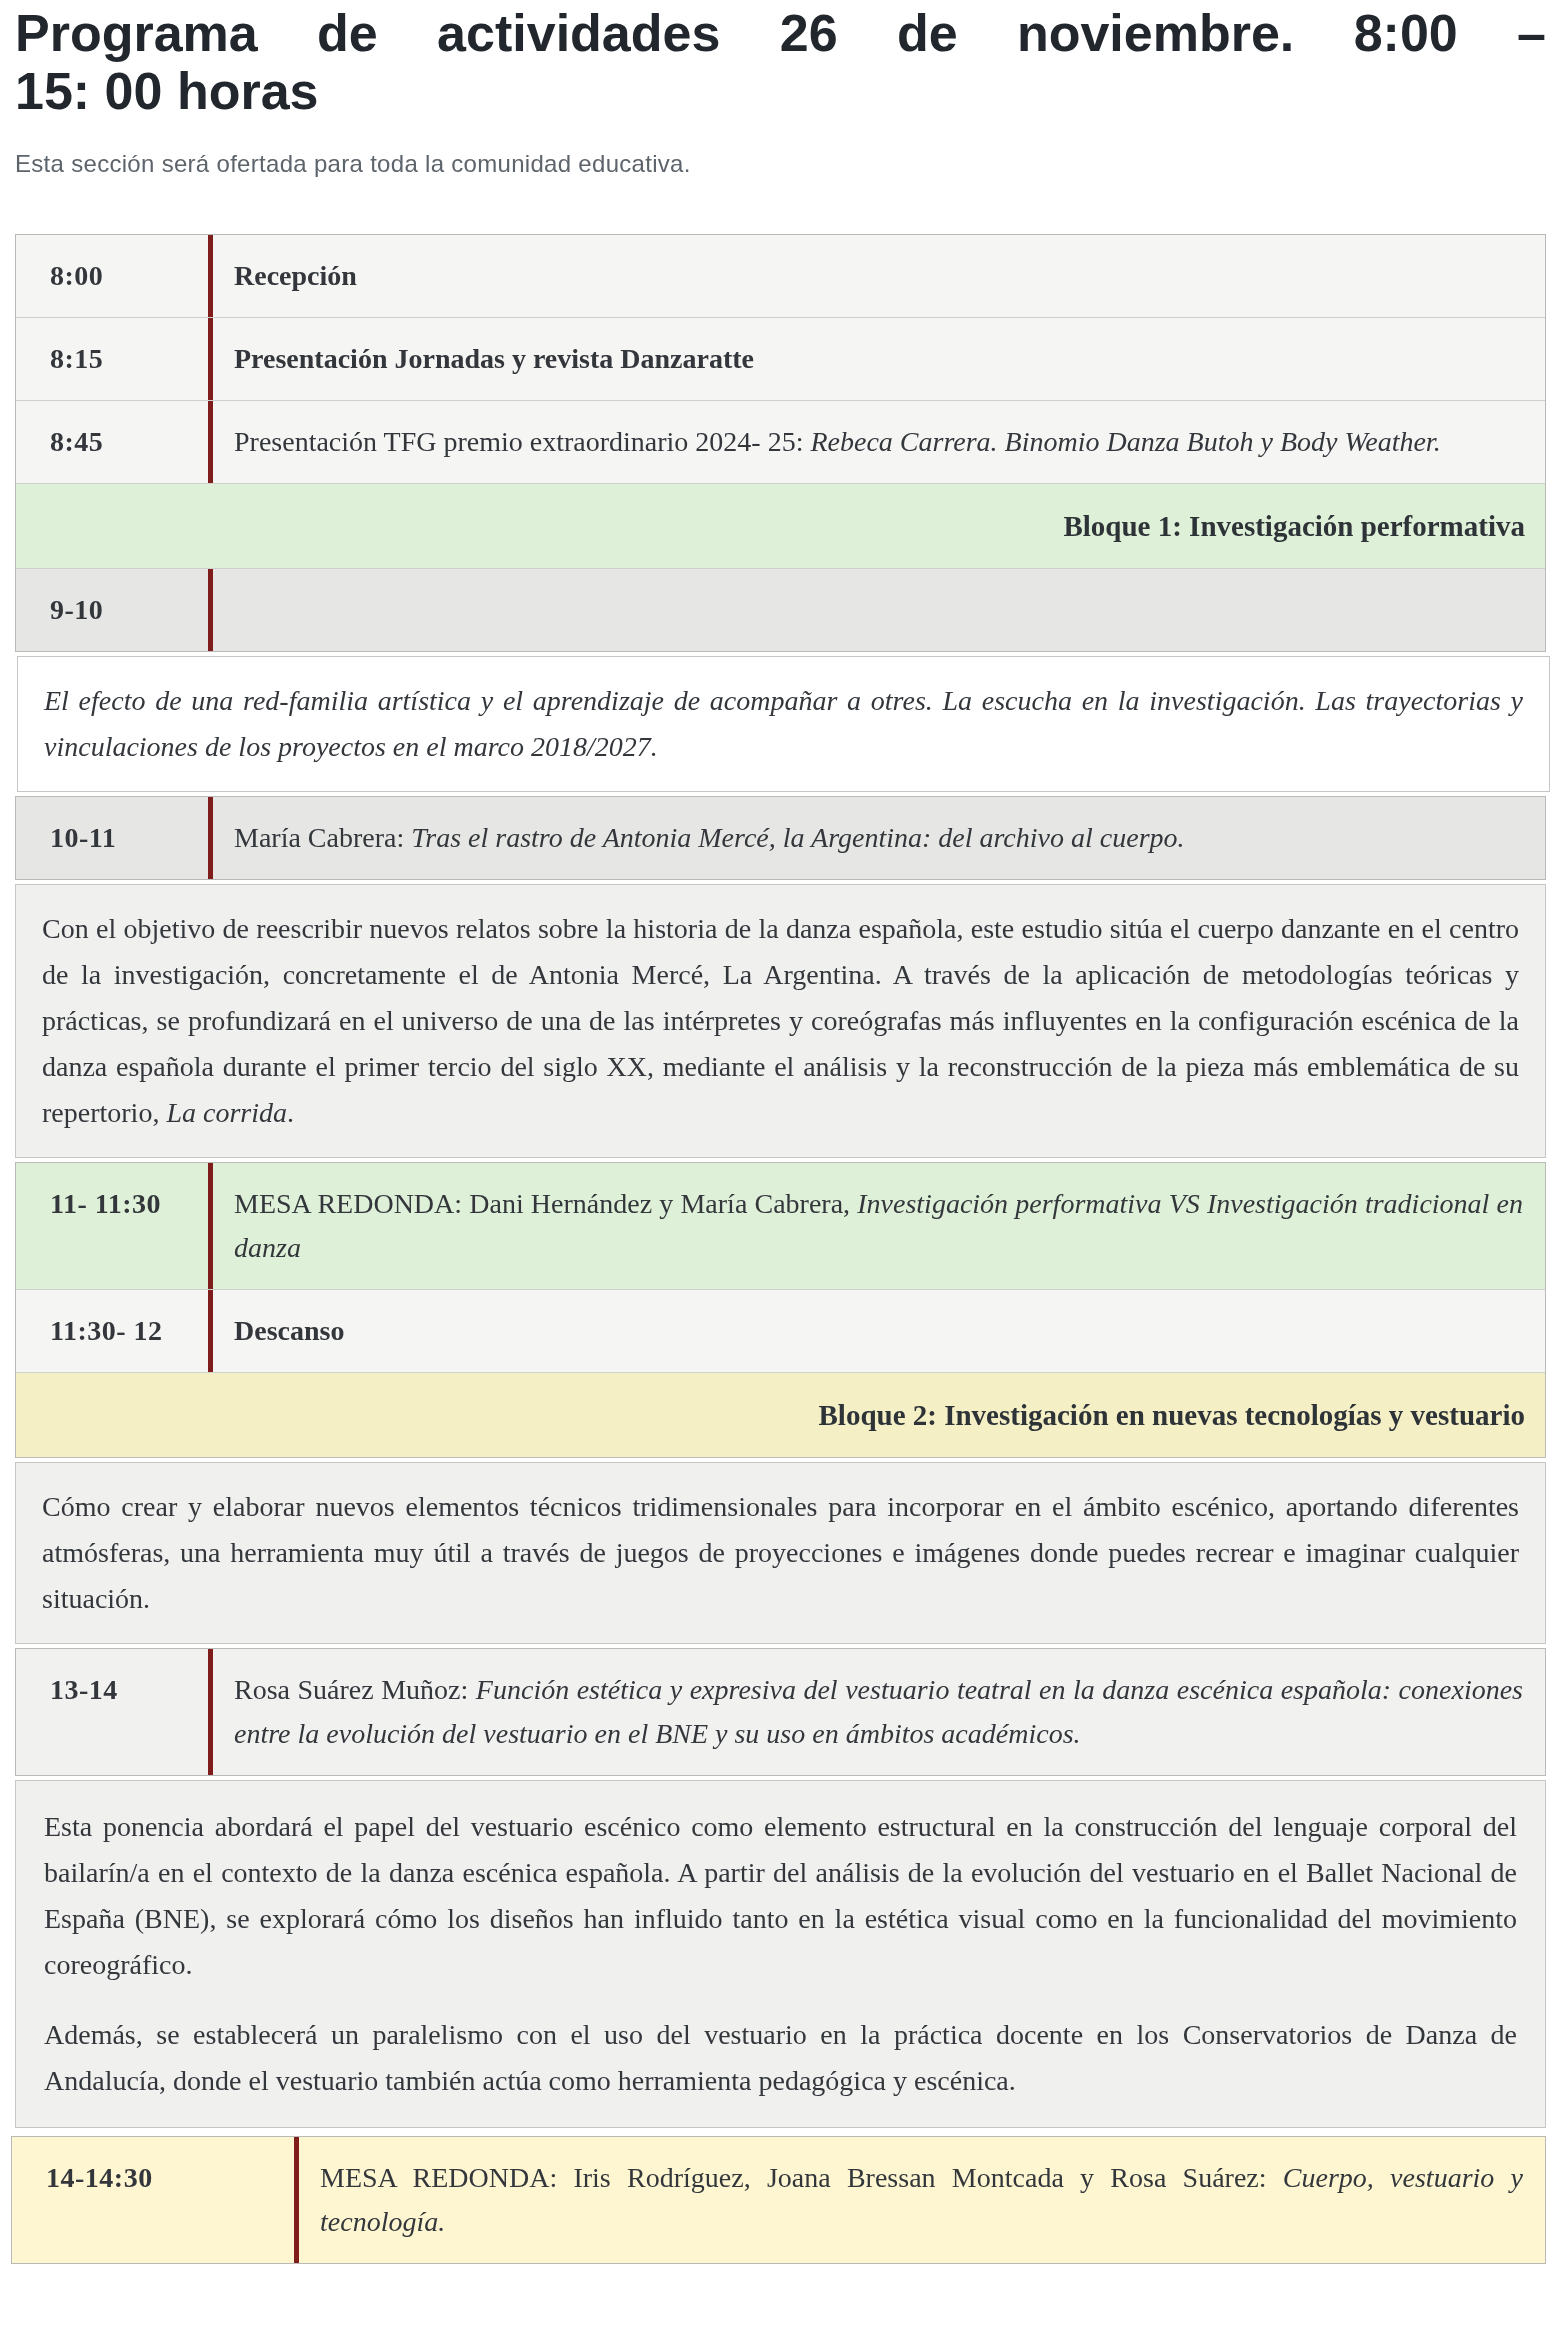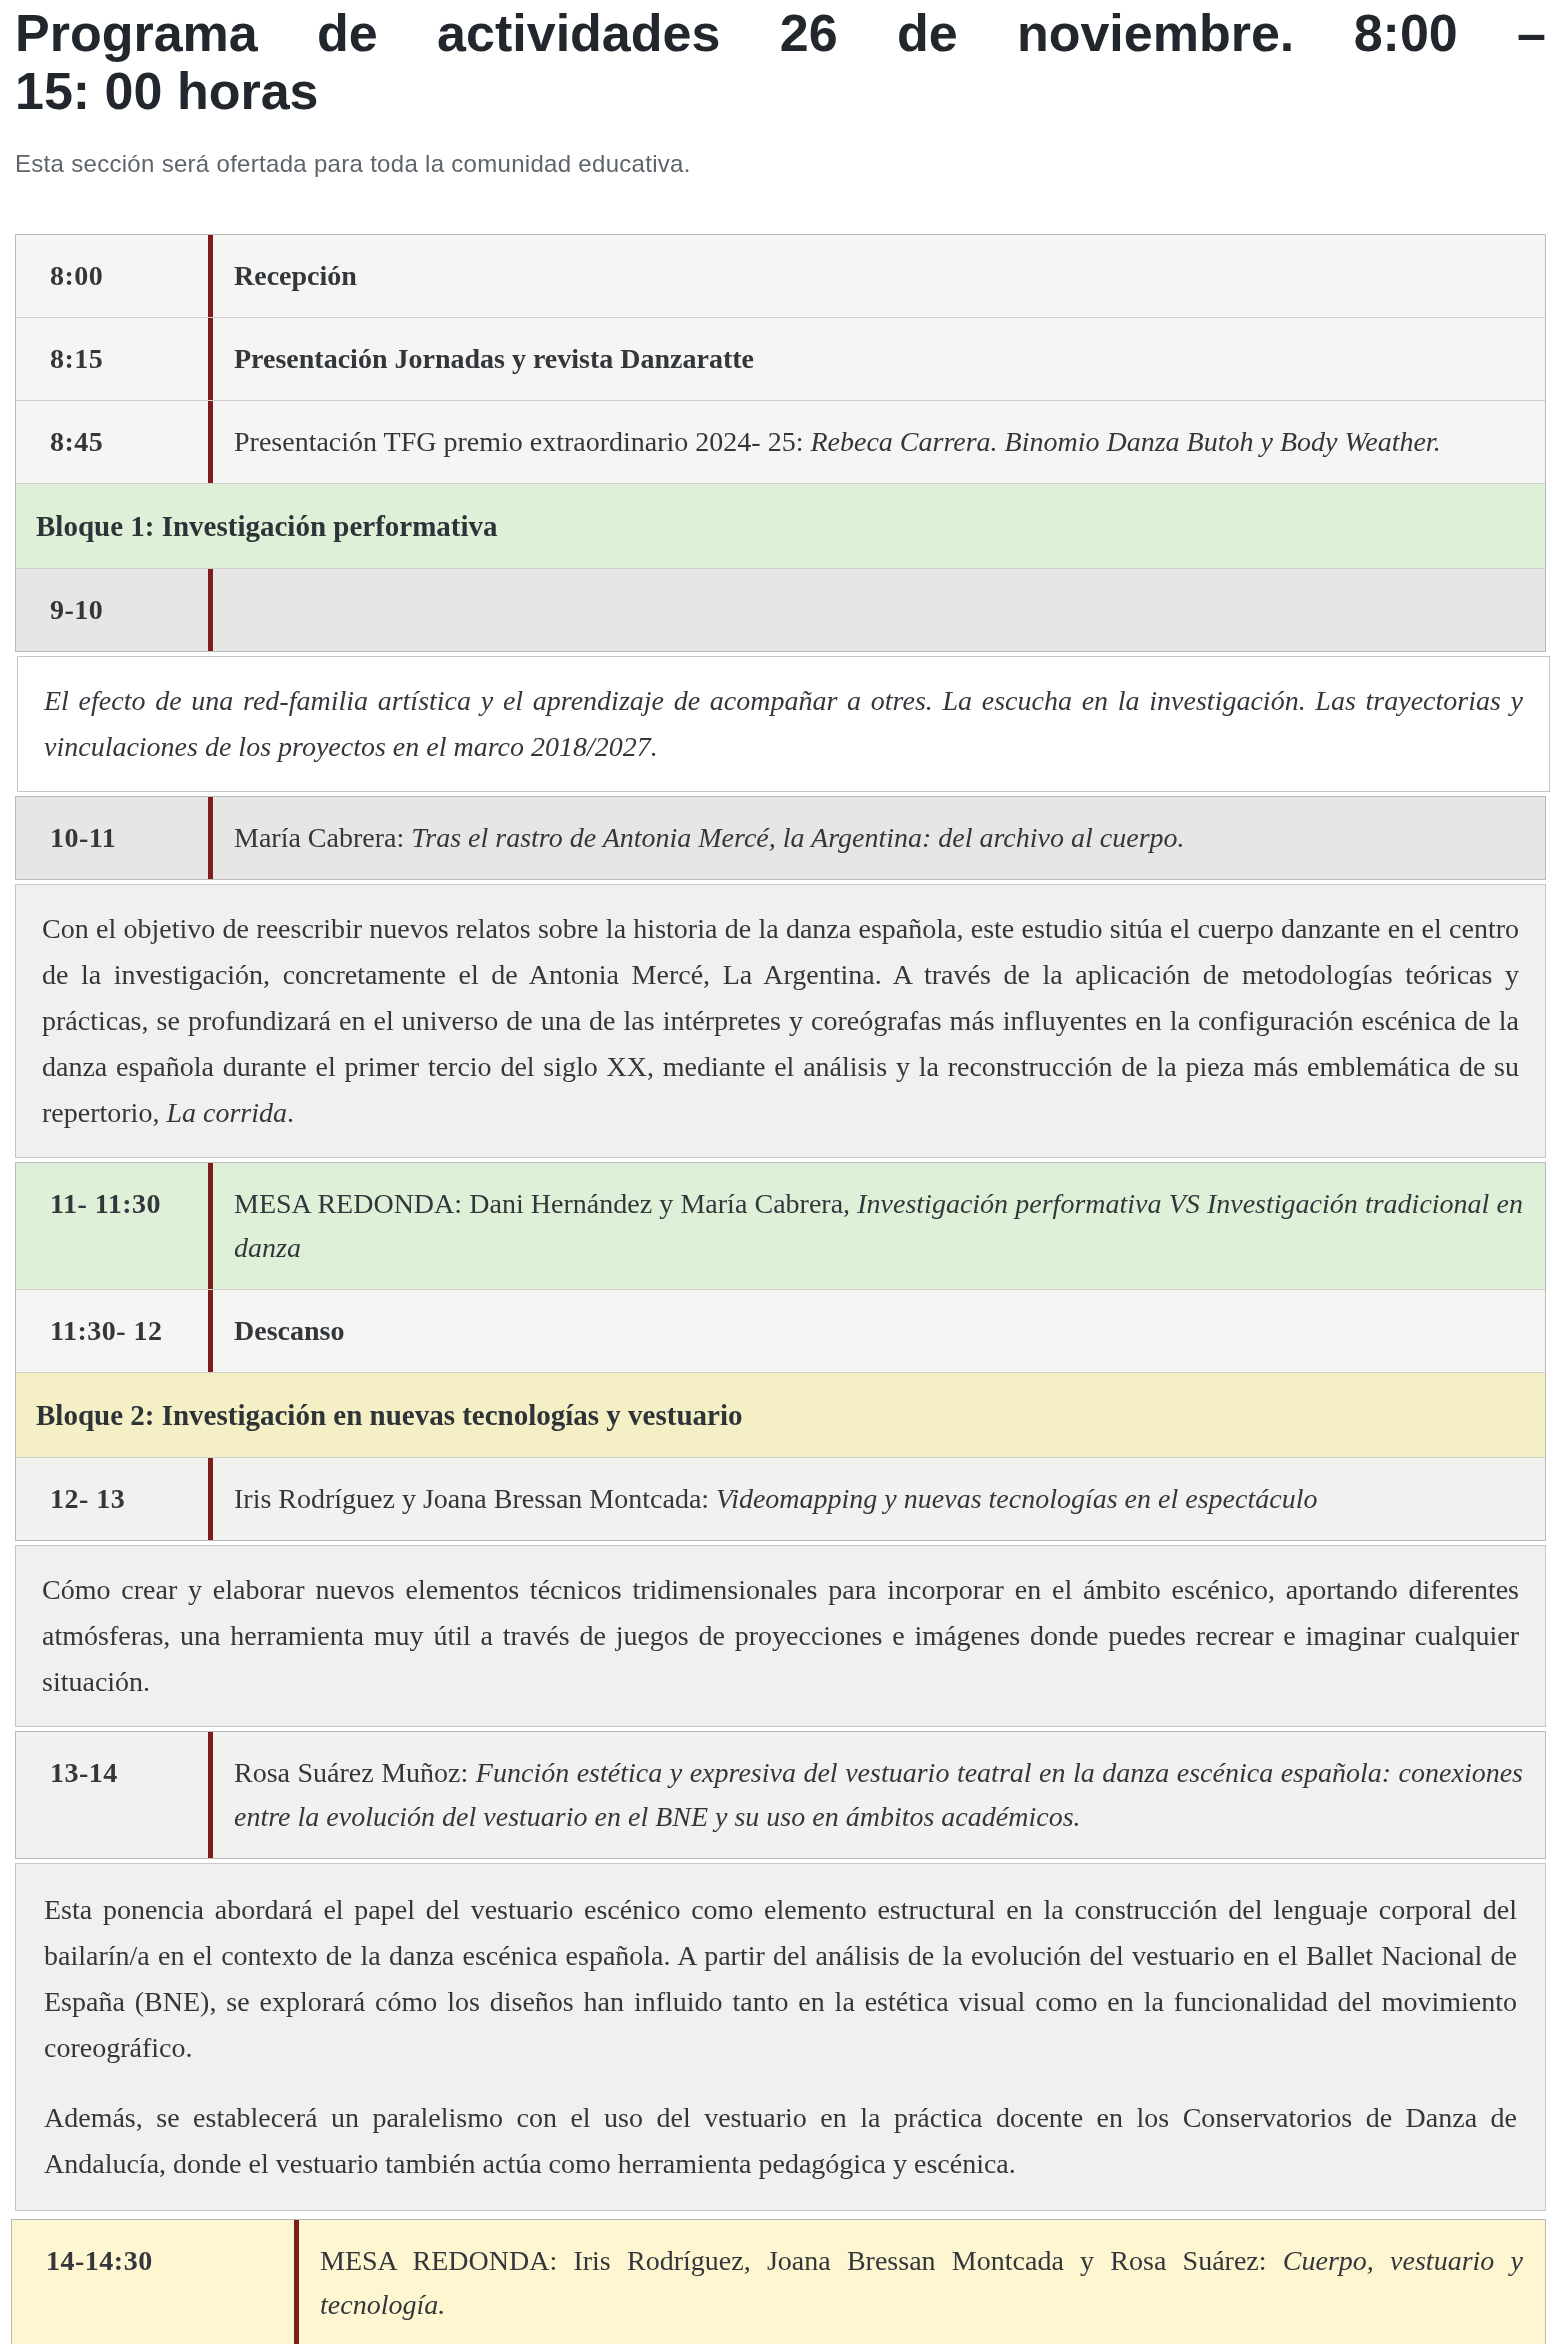--- a/index.html
+++ b/index.html
@@ -62,21 +62,21 @@
     padding-left: 34px;
     padding-right: 8px;
     letter-spacing: 0.5px;
   }
   .contentcell {
     flex: 1;
     text-align: justify;
   }
   .bold-content { font-weight: 700; }
   .banner {
-    text-align: left;
+    text-align: right;
     font-weight: 700;
     font-size: 29px;
     line-height: 40px;
     padding: 22px 20px;
     color: #2e3338;
   }
   
   .bg-light   { background: #f5f5f3; }
   .bg-gray    { background: #e6e6e4; }
   .bg-lighter { background: #f1f1ef; }
@@ -152,24 +152,20 @@
     <div class="tbl">
       <div class="row bg-green">
         <div class="cell timecell">11- 11:30</div>
         <div class="cell contentcell"><span>MESA REDONDA: Dani Hernández y María Cabrera, </span><i>Investigación performativa VS Investigación tradicional en danza</i><span></span></div>
       </div>
       <div class="row bg-light">
         <div class="cell timecell">11:30- 12</div>
         <div class="cell contentcell bold-content"><span>Descanso</span><i></i><span></span></div>
       </div>
       <div class="banner bg-yellowbanner">Bloque 2: Investigación en nuevas tecnologías y vestuario</div>
-      <div class="row bg-lighter">
-        <div class="cell timecell">12- 13</div>
-        <div class="cell contentcell"><span>Iris Rodríguez y Joana Bressan Montcada: </span><i>Videomapping y nuevas tecnologías en el espectáculo</i><span></span></div>
-      </div>
     </div>
 
     <div class="descbox gray">
       <span>Cómo crear y elaborar nuevos elementos técnicos tridimensionales para incorporar en el ámbito escénico, aportando diferentes atmósferas, una herramienta muy útil a través de juegos de proyecciones e imágenes donde puedes recrear e imaginar cualquier situación.</span><i></i><span></span>
     </div>
 
     <div class="tbl">
       <div class="row bg-lighter">
         <div class="cell timecell">13-14</div>
         <div class="cell contentcell"><span>Rosa Suárez Muñoz: </span><i>Función estética y expresiva del vestuario teatral en la danza escénica española: conexiones entre la evolución del vestuario en el BNE y su uso en ámbitos académicos.</i><span></span></div>

